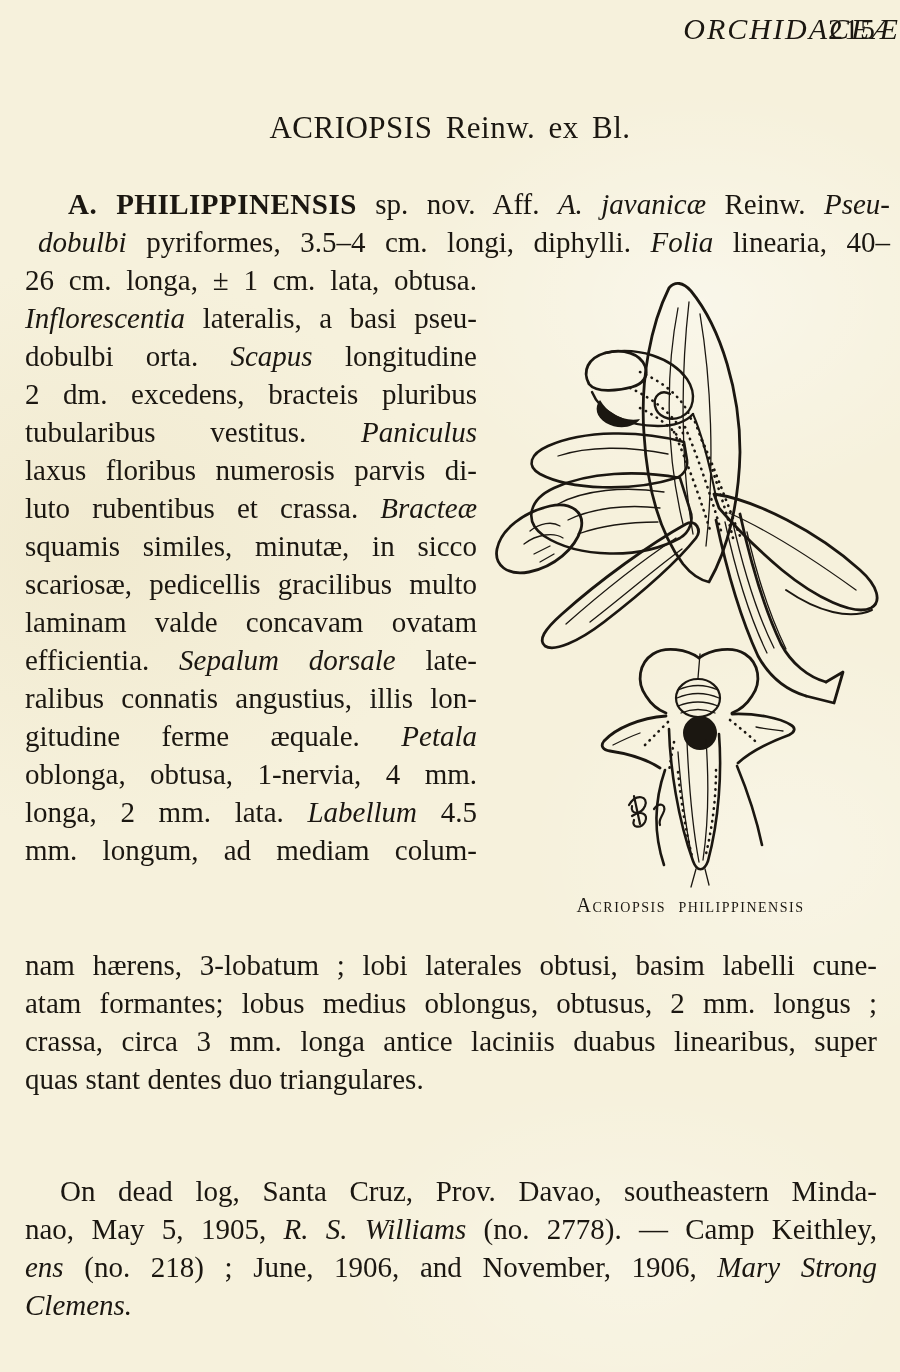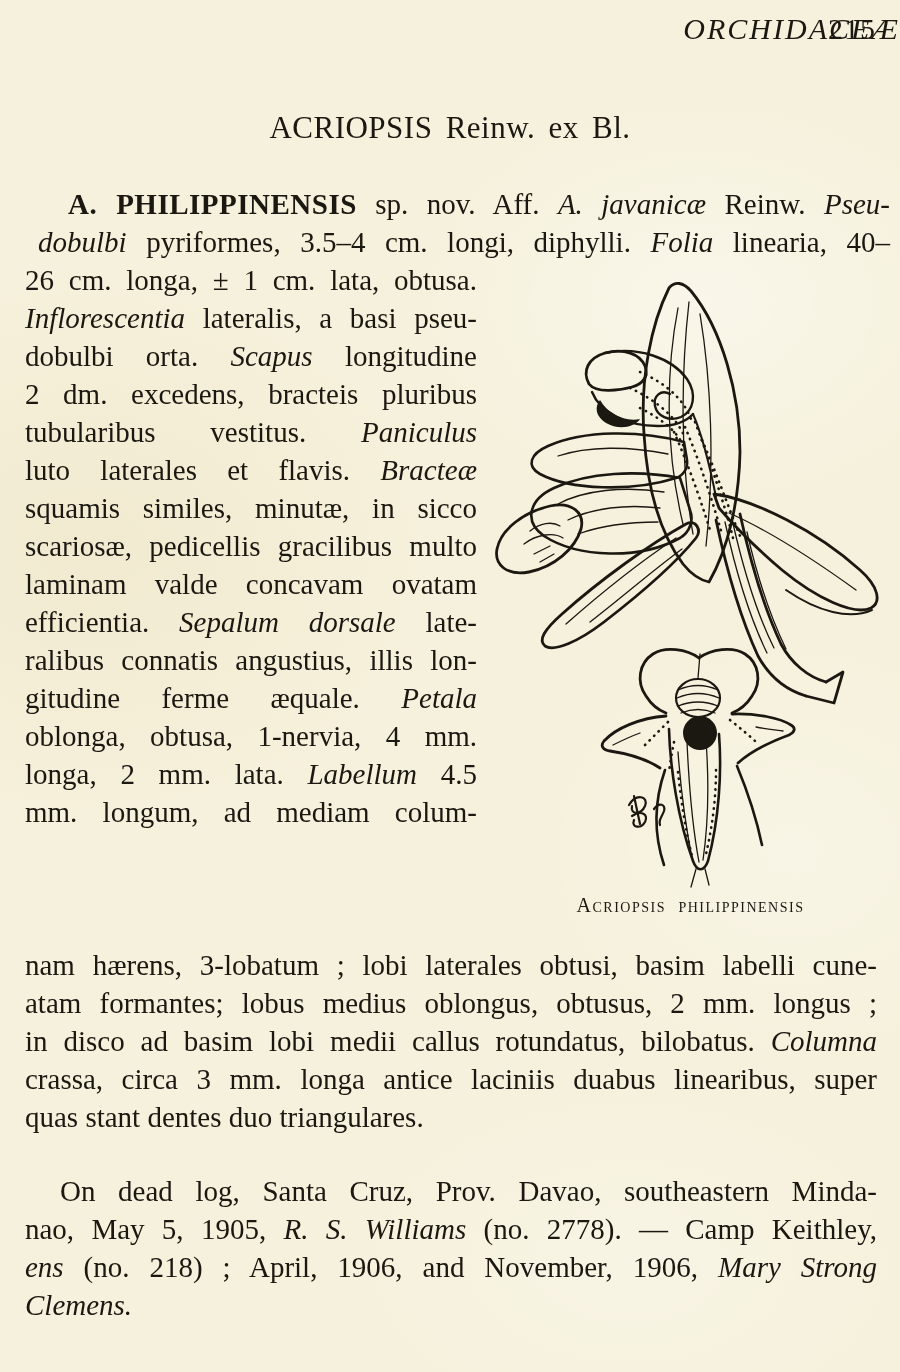--- a/index.html
+++ b/index.html
@@ -64,42 +64,42 @@
   <div class="textblock tb-para1-full">
       <div class="tline" style="text-indent: 30px;"><span class="bd">A. PHILIPPINENSIS</span><span> sp. nov. Aff. </span><span class="it">A. javanicæ</span><span> Reinw. </span><span class="it">Pseu-</span></div>
       <div class="tline"><span class="it">dobulbi</span><span> pyriformes, 3.5–4 cm. longi, diphylli. </span><span class="it">Folia</span><span> linearia, 40–</span></div>
     </div>
   <div class="textblock tb-para1-narrow">
       <div class="tline"><span>26 cm. longa, ± 1 cm. lata, obtusa.</span></div>
       <div class="tline"><span class="it">Inflorescentia</span><span> lateralis, a basi pseu-</span></div>
       <div class="tline"><span>dobulbi orta. </span><span class="it">Scapus</span><span> longitudine</span></div>
       <div class="tline"><span>2 dm. excedens, bracteis pluribus</span></div>
       <div class="tline"><span>tubularibus vestitus. </span><span class="it">Paniculus</span></div>
-      <div class="tline"><span>luto laterales et flavis. </span><span class="it">Bracteæ</span></div>
+      <div class="tline"><span>laxus floribus numerosis parvis di-</span></div>
+      <div class="tline"><span>luto rubentibus et crassa. </span><span class="it">Bracteæ</span></div>
       <div class="tline"><span>squamis similes, minutæ, in sicco</span></div>
       <div class="tline"><span>scariosæ, pedicellis gracilibus multo</span></div>
       <div class="tline"><span>laminam valde concavam ovatam</span></div>
       <div class="tline"><span>efficientia. </span><span class="it">Sepalum dorsale</span><span> late-</span></div>
       <div class="tline"><span>ralibus connatis angustius, illis lon-</span></div>
       <div class="tline"><span>gitudine ferme æquale. </span><span class="it">Petala</span></div>
       <div class="tline"><span>oblonga, obtusa, 1-nervia, 4 mm.</span></div>
       <div class="tline"><span>longa, 2 mm. lata. </span><span class="it">Labellum</span><span> 4.5</span></div>
       <div class="tline"><span>mm. longum, ad mediam colum-</span></div>
     </div>
   <div class="textblock tb-para1-rest">
       <div class="tline"><span>nam hærens, 3-lobatum ; lobi laterales obtusi, basim labelli cune-</span></div>
       <div class="tline"><span>atam formantes; lobus medius oblongus, obtusus, 2 mm. longus ;</span></div>
-      <div class="tline"><span>in disco ad basim lobi medii callus rotundatus, bilobatus. </span><span class="it">Columna</span></div>
       <div class="tline"><span>crassa, circa 3 mm. longa antice laciniis duabus linearibus, super</span></div>
       <div class="tline endline"><span>quas stant dentes duo triangulares.</span></div>
     </div>
   <div class="textblock tb-para2">
       <div class="tline" style="text-indent: 35px;"><span>On dead log, Santa Cruz, Prov. Davao, southeastern Minda-</span></div>
       <div class="tline"><span>nao, May 5, 1905, </span><span class="it">R. S. Williams</span><span> (no. 2778). — Camp Keithley,</span></div>
-      <div class="tline"><span class="it">ens</span><span> (no. 218) ; April, 1906, and November, 1906, </span><span class="it">Mary Strong</span></div>
+      <div class="tline"><span class="it">ens</span><span> (no. 218) ; June, 1906, and November, 1906, </span><span class="it">Mary Strong</span></div>
       <div class="tline endline"><span class="it">Clemens.</span></div>
     </div>
 
   <div class="figure-wrap">
     <svg width="405" height="624" viewBox="0 0 405 624" xmlns="http://www.w3.org/2000/svg">
       <g stroke="#1b1711" fill="none" stroke-linecap="round" stroke-linejoin="round">
 
         <g>
 
           <path stroke-width="2.8" d="M181,16 C163,52 152,108 156,162 C159,214 171,260 195,292 C203,302 212,308 221,310 C240,277 251,230 252,180 C252,122 234,57 203,19 C195,10 187,9 181,16 Z"></path>

